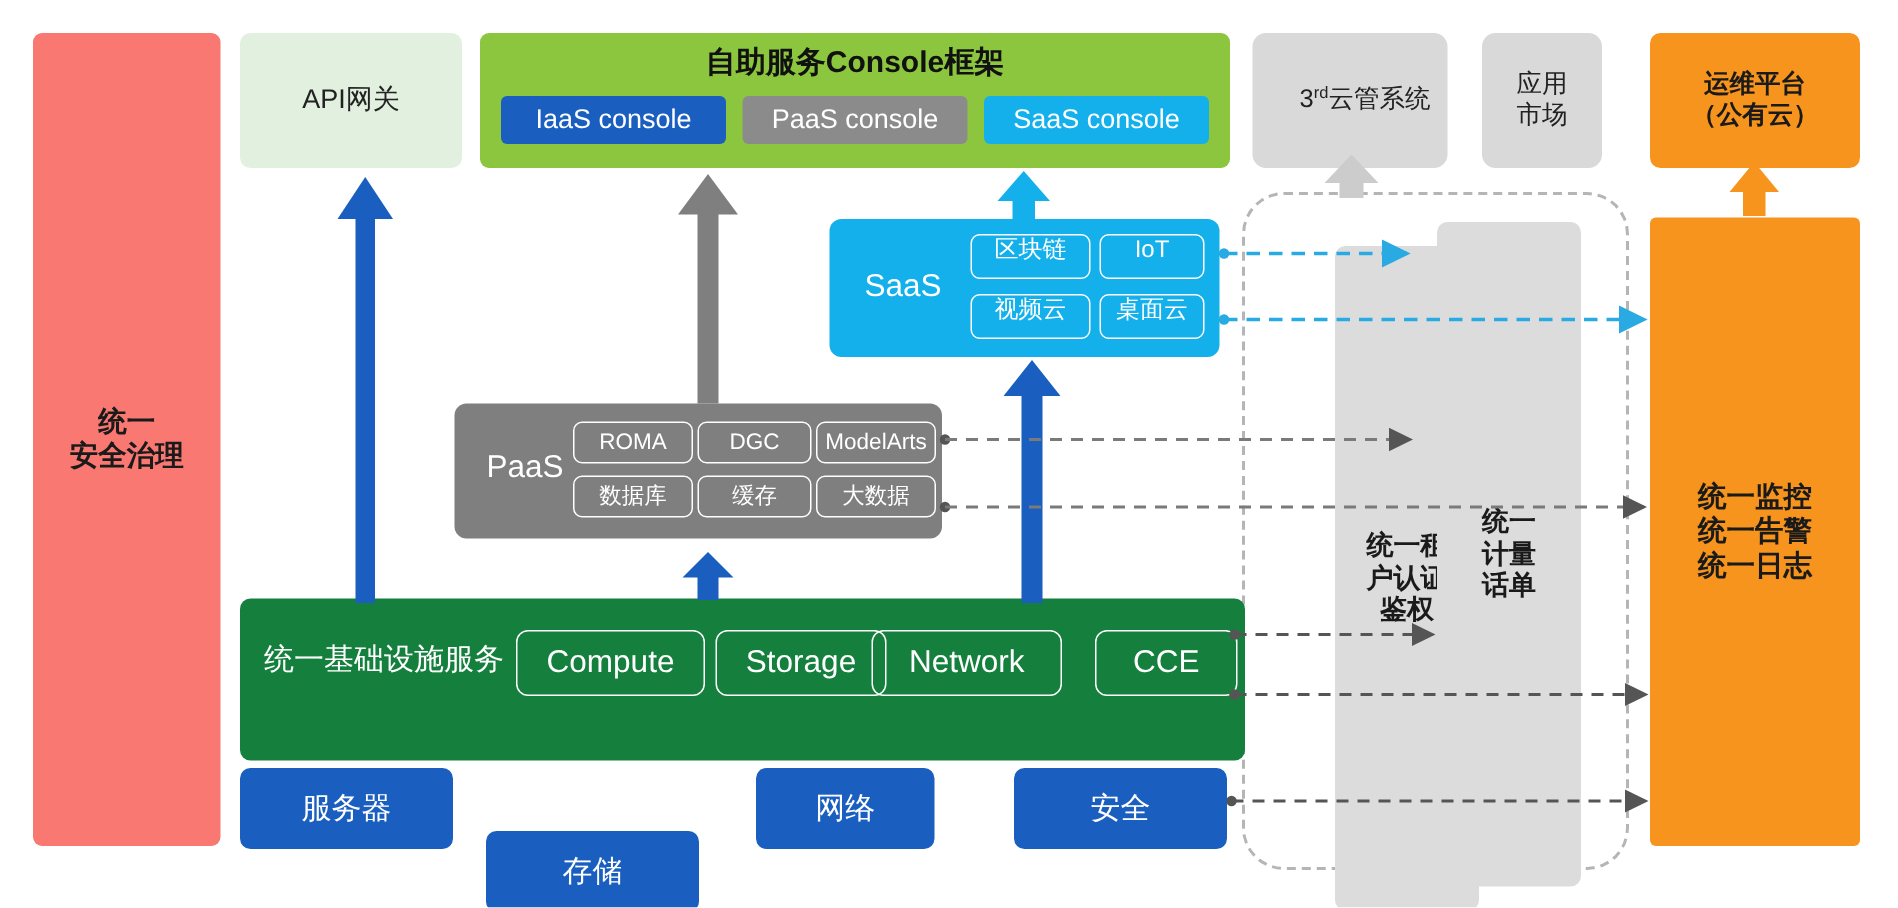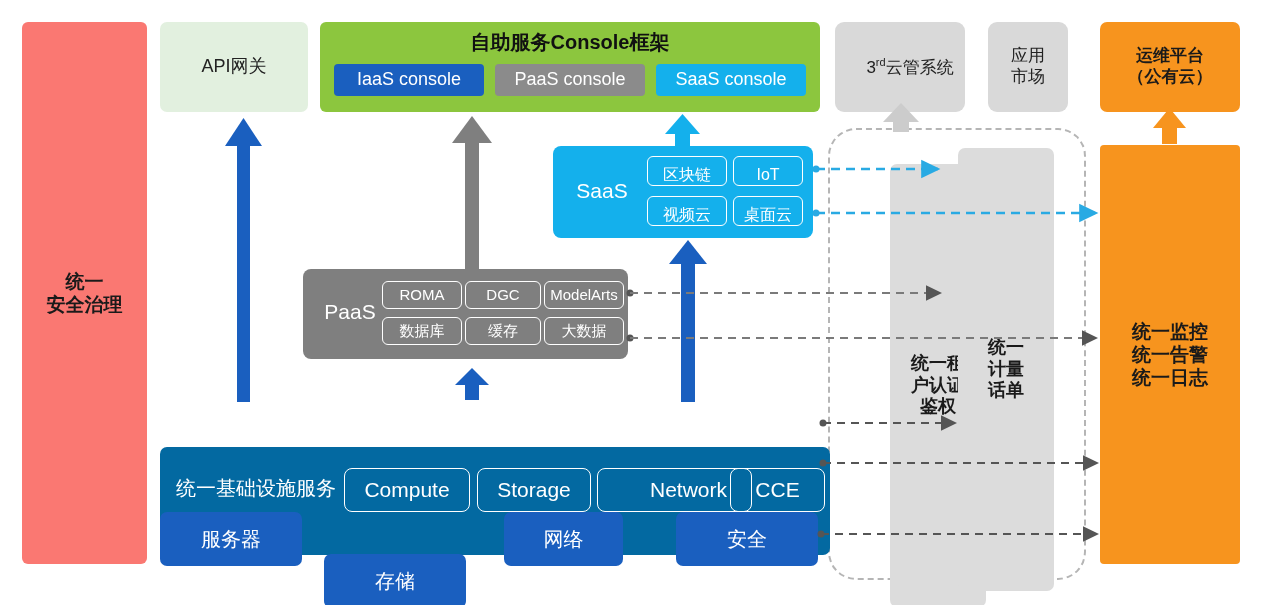--- a/index.html
+++ b/index.html
@@ -81,21 +81,21 @@
     background:#14b0ec; border-radius:8px;
     display:block;
   }
   .saas-label{
     position:absolute; left:10px; top:32px; width:78px;
     color:#fff; font-size:21px; text-align:center;
   }
   .saas-chip{
     position:absolute; height:28px; border-radius:6px;
     border:1.6px solid #ffffff; color:#fff; font-size:16px;
-    display:flex; align-items:flex-end; justify-content:center;
+    display:flex; align-items:flex-start; justify-content:center;
     background:transparent;
   }
   .sc1{ left:94px; top:10px;  width:78px; }
   .sc2{ left:180px; top:10px; width:68px; }
   .sc3{ left:94px; top:50px;  width:78px; }
   .sc4{ left:180px; top:50px; width:68px; }
 
   
   .paas-box{
     left:303px; top:269px; width:325px; height:90px;
@@ -115,38 +115,37 @@
   .pc1{ left:79px;  top:12px; width:78px; }
   .pc2{ left:162px; top:12px; width:74px; }
   .pc3{ left:241px; top:12px; width:78px; }
   .pc4{ left:79px;  top:48px; width:78px; }
   .pc5{ left:162px; top:48px; width:74px; }
   .pc6{ left:241px; top:48px; width:78px; }
 
   
   .iaas-band{
     left:160px; top:399px; width:670px; height:108px;
-    background:#0369a1; border-radius:7px;
+    background:#15803d; border-radius:7px;
     display:block;
-    margin-top:48px;
   }
   .iaas-label{
     position:absolute; left:16px; top:29px;
     color:#fff; font-size:20px;
   }
   .iaas-chip{
     position:absolute; top:21px; height:42px;
     border-radius:8px; border:1.8px solid #ffffff;
     color:#fff; font-size:21px;
     display:flex; align-items:center; justify-content:center;
     background:transparent;
   }
   .ic1{ left:184px; width:124px; }
   .ic2{ left:317px; width:112px; }
-  .ic3{ left:437px; width:125px;padding-left:28px; }
+  .ic3{ left:421px; width:125px; }
   .ic4{ left:570px; width:93px; }
 
   
   .bottom-box{
     top:512px; height:54px;
     background:#1a5fbf; border-radius:7px;
     color:#fff; font-size:20px;
   }
   .bb1{ left:160px; width:142px; }
   .bb2{ left:324px; width:142px;margin-top:42px; }

